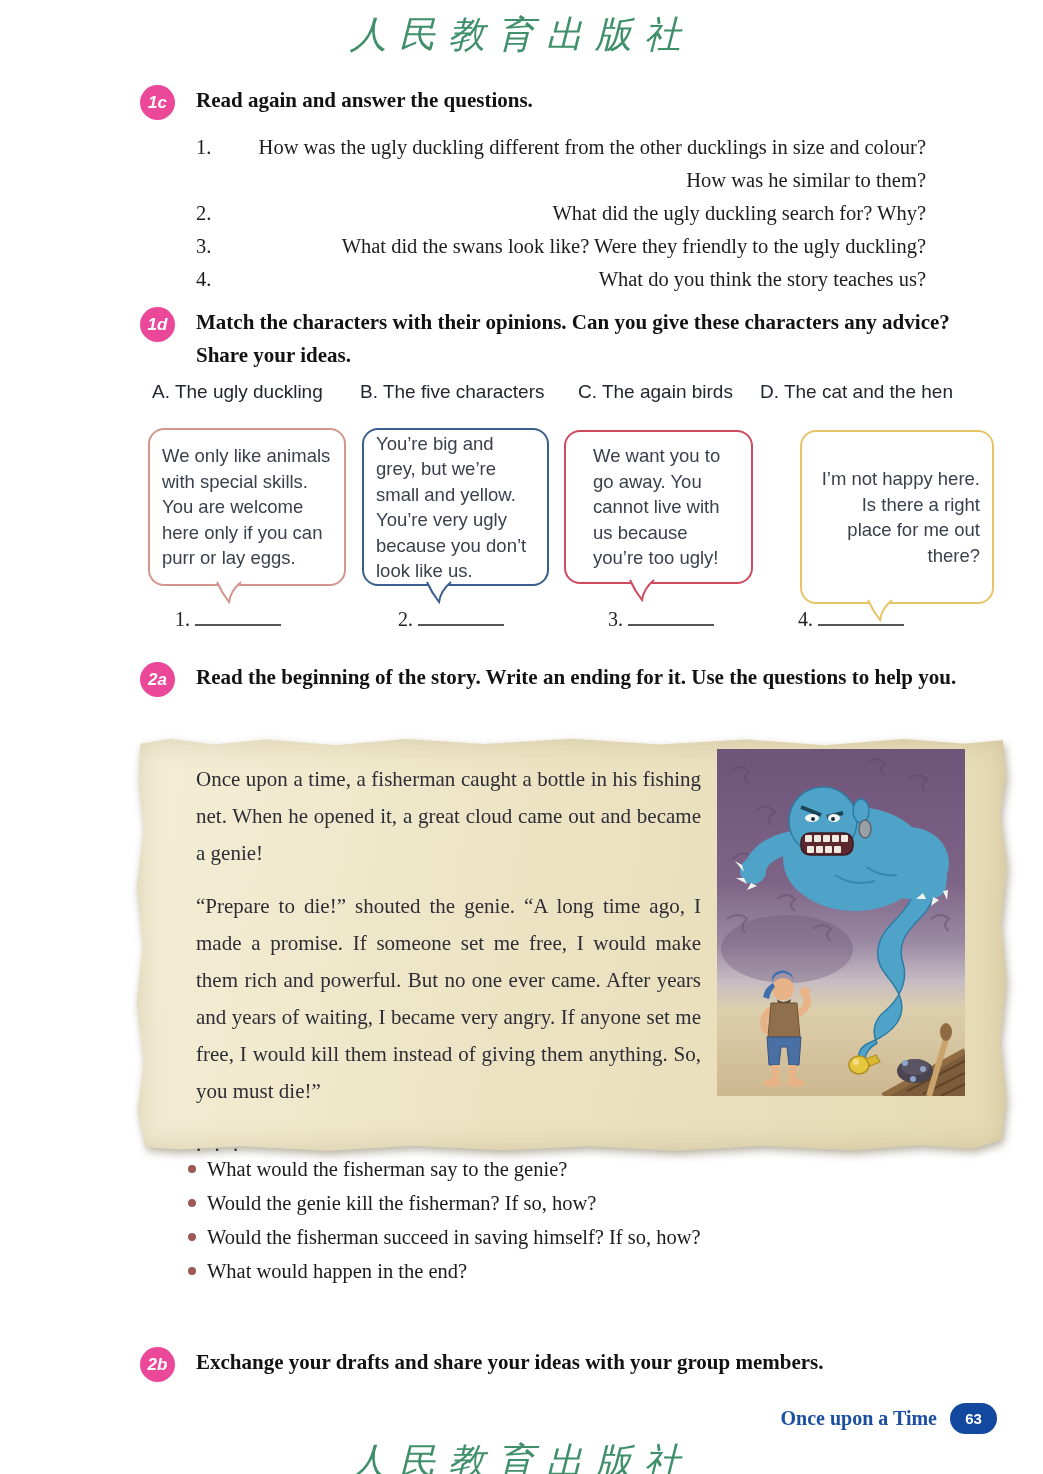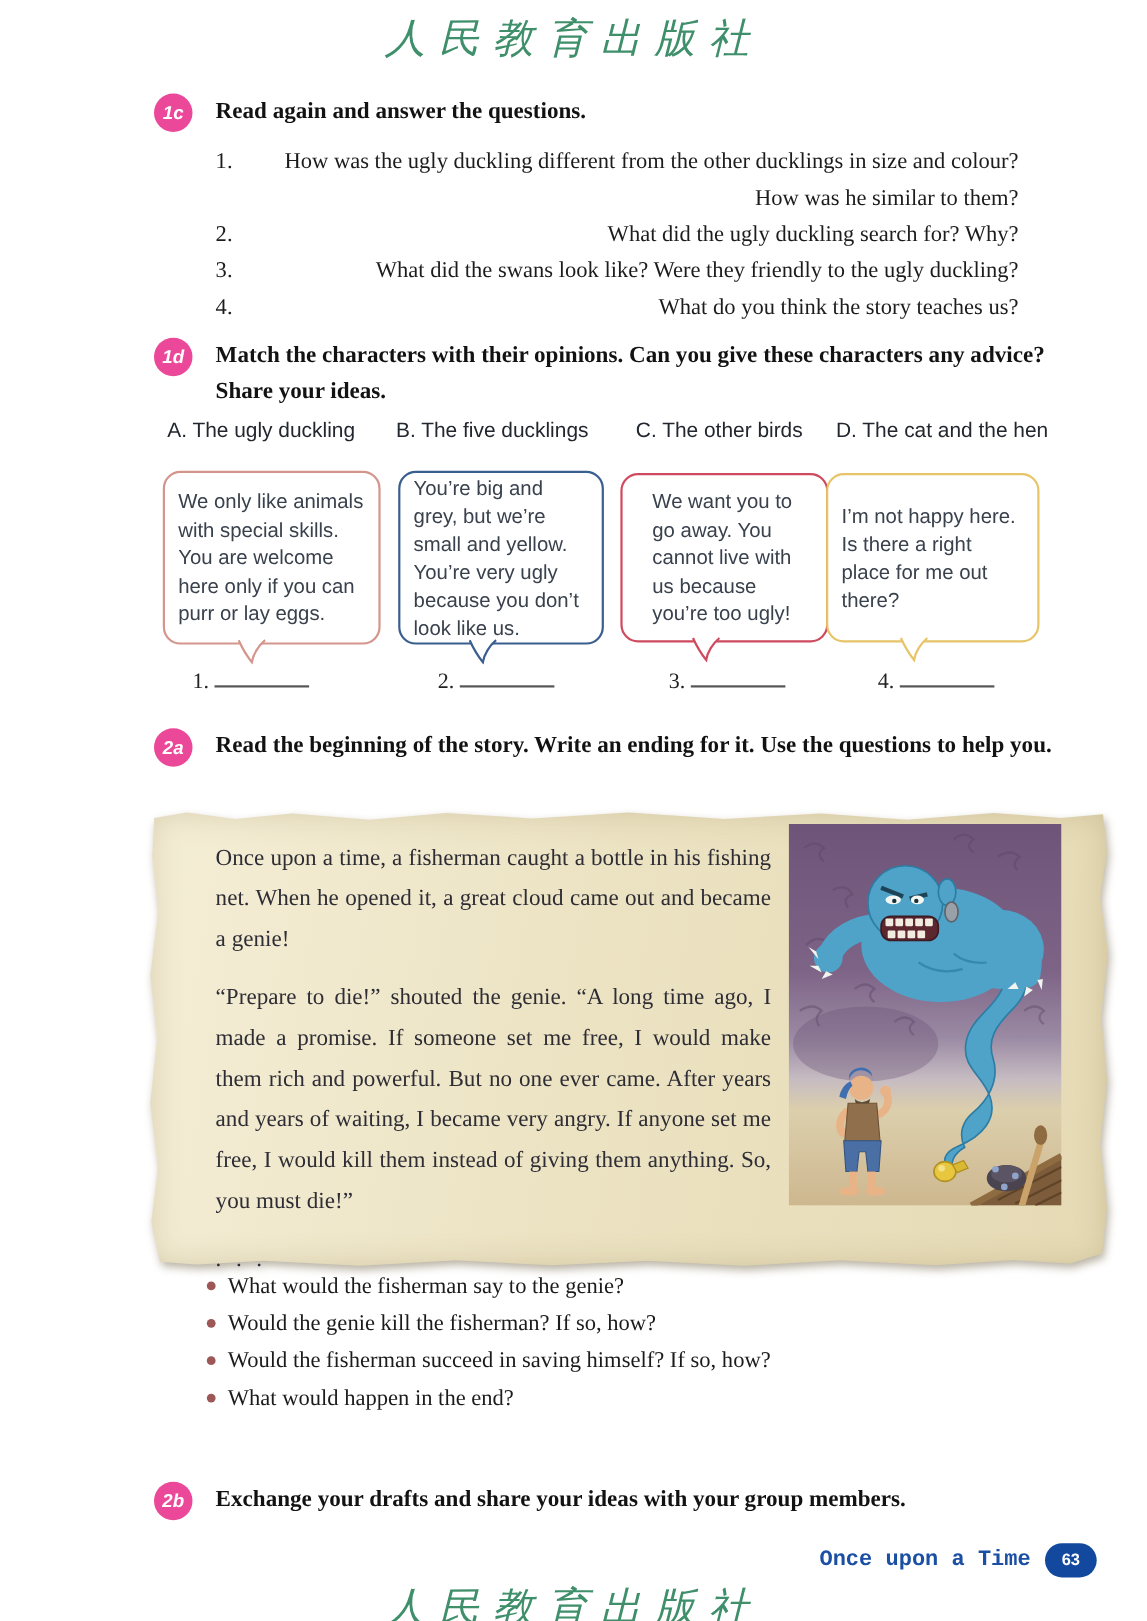--- a/index.html
+++ b/index.html
@@ -79,21 +79,21 @@
   .story .dots { text-align:left; letter-spacing:4px; margin-bottom:0; }
   .illustration { position:absolute; left:582px; top:12px; width:248px; height:347px; }
 
   
   .bullets { position:absolute; left:188px; top:1152px; }
   .b-row { display:flex; font-size:20.5px; line-height:34px; color:#1b1b1b; }
   .b-dot { width:8px; height:8px; border-radius:50%; background:#9e5757; margin:13px 11px 0 0; flex:0 0 8px; }
 
   
   .footer-line { position:absolute; top:1403px; right:46px; display:flex; align-items:center; }
-  .footer-title { font-family:Liberation Mono, monospace; font-weight:bold;
+  .footer-title { font-family:Liberation Serif, serif; font-weight:bold;
     font-size:20px; color:#1b4fa3; margin-right:13px; }
   .page-badge { width:47px; height:31px; border-radius:16px; background:#12489e;
     color:#fff; font-family:"Liberation Sans", sans-serif; font-weight:bold; font-size:15px;
     display:flex; align-items:center; justify-content:center; }
 </style>
 </head>
 <body>
 
 <div class="page">
 
@@ -121,43 +121,43 @@
       </div>
     </div>
   </div>
 
   <div class="section" style="top:306px;">
     <div class="badge">1d</div>
     <div class="sec-heading" style="width:762px;">Match the characters with their opinions. Can you give these characters any advice? Share your ideas.</div>
   </div>
 
   <div class="char-label" style="left:152px;">A. The ugly duckling</div>
-  <div class="char-label" style="left:360px;">B. The five ducklings</div>
-  <div class="char-label" style="left:578px;">C. The other birds</div>
+  <div class="char-label" style="left:360px;">B. The five characters</div>
+  <div class="char-label" style="left:578px;">C. The again birds</div>
   <div class="char-label" style="left:760px;">D. The cat and the hen</div>
 
   <div class="bubble" style="left: 148px; top: 428px; width: 198px; height: 158px; border-color: rgb(212, 149, 140);">
     <span>We only like animals with special skills. You are welcome here only if you can purr or lay eggs.</span>
     <svg class="tail" viewBox="0 0 26 23" style="color: rgb(212, 149, 140);">
       <path d="M1,1 C5,10 9,16 13,21 C14,14 19,6 25,1" fill="#ffffff" stroke="currentColor" stroke-width="2"></path>
     </svg>
   </div>
   <div class="bubble" style="left: 362px; top: 428px; width: 187px; height: 158px; border-color: rgb(58, 95, 142);">
     <span>You’re big and grey, but we’re small and yellow. You’re very ugly because you don’t look like us.</span>
     <svg class="tail" viewBox="0 0 26 23" style="color: rgb(58, 95, 142);">
       <path d="M1,1 C5,10 9,16 13,21 C14,14 19,6 25,1" fill="#ffffff" stroke="currentColor" stroke-width="2"></path>
     </svg>
   </div>
   <div class="bubble" style="left: 564px; top: 430px; width: 189px; height: 154px; border-color: rgb(208, 74, 95); padding-left: 27px;">
     <span>We want you to go away. You cannot live with us because you’re too ugly!</span>
     <svg class="tail" viewBox="0 0 26 23" style="color: rgb(208, 74, 95);">
       <path d="M1,1 C5,10 9,16 13,21 C14,14 19,6 25,1" fill="#ffffff" stroke="currentColor" stroke-width="2"></path>
     </svg>
   </div>
-  <div class="bubble" style="left: 751px; top: 430px; width: 194px; height: 154px; border-color: rgb(231, 196, 104);">
+  <div class="bubble" style="left: 800px; top: 430px; width: 194px; height: 174px; border-color: rgb(231, 196, 104); text-align: right;">
     <span>I’m not happy here. Is there a right place for me out there?</span>
     <svg class="tail" viewBox="0 0 26 23" style="color: rgb(231, 196, 104);">
       <path d="M1,1 C5,10 9,16 13,21 C14,14 19,6 25,1" fill="#ffffff" stroke="currentColor" stroke-width="2"></path>
     </svg>
   </div>
 
   <div class="blank-item" style="left:175px;">
     <span>1.</span><span class="blank-line"></span>
   </div>
   <div class="blank-item" style="left:398px;">

